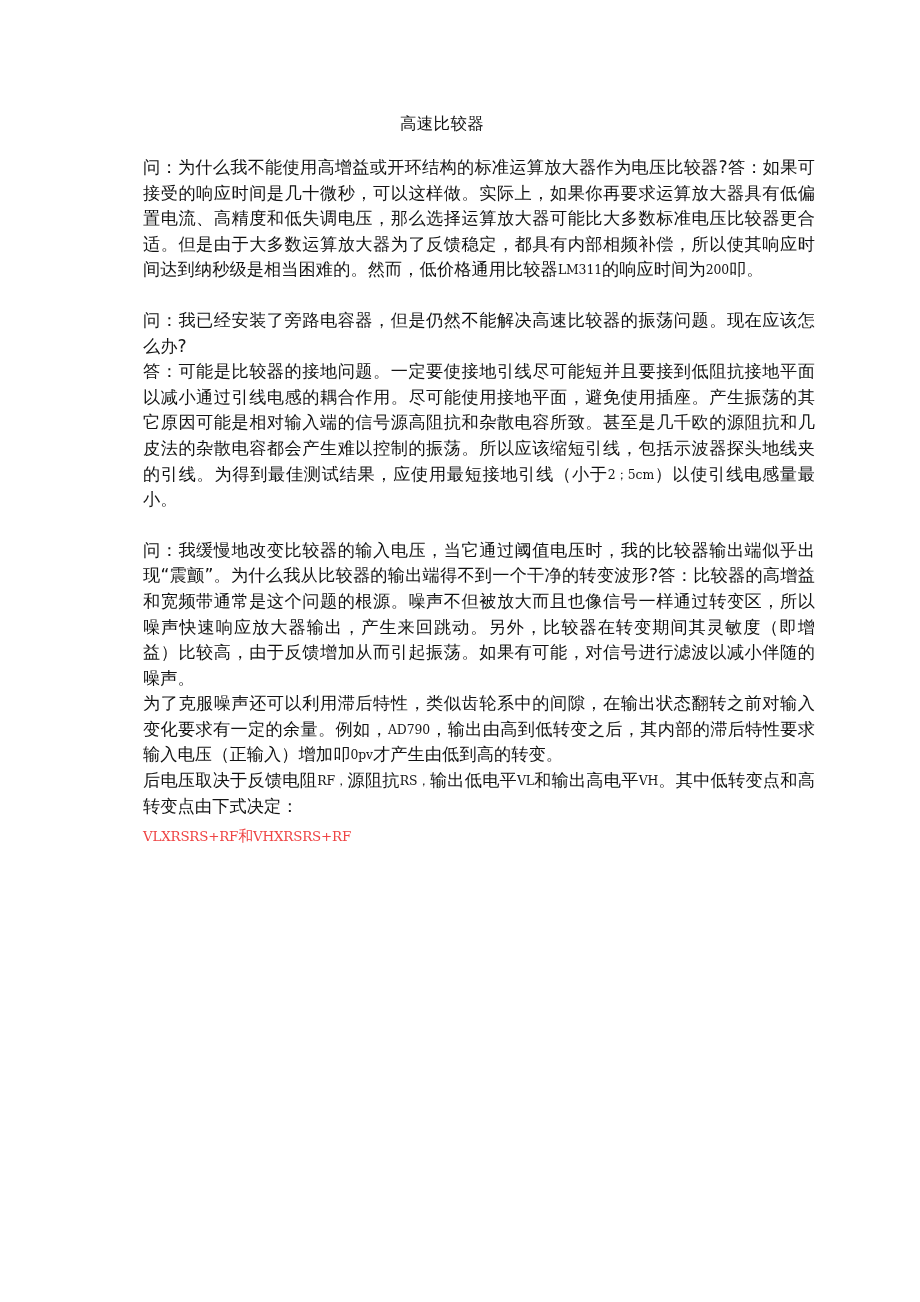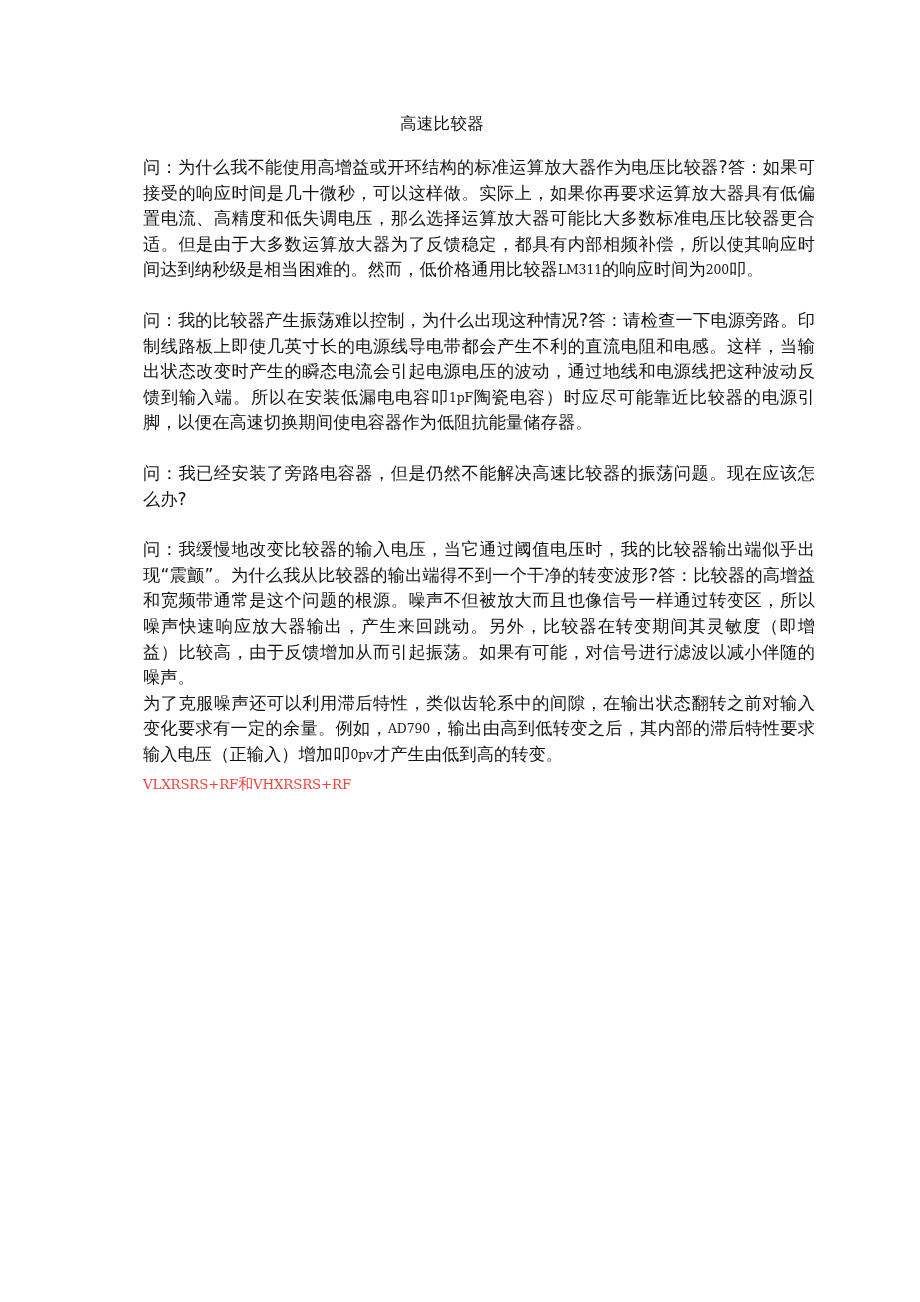--- a/index.html
+++ b/index.html
@@ -79,24 +79,25 @@
 </head>
 <body>
 
 <div class="page">
 
   <div class="doc-title">高速比较器</div>
 
   <div class="body-col">
     <div id="blocks-host">
         <p class="para tight"><span>问：为什么我不能使用高增益或开环结构的标准运算放大器作为电压比较器?答：如果可接受的响应时间是几十微秒，可以这样做。实际上，如果你再要求运算放大器具有低偏置电流、高精度和低失调电压，那么选择运算放大器可能比大多数标准电压比较器更合适。但是由于大多数运算放大器为了反馈稳定，都具有内部相频补偿，所以使其响应时间达到纳秒级是相当困难的。然而，低价格通用比较器</span><span class="sm">LM311</span><span>的响应时间为</span><span class="sm">200</span><span>叩。</span></p>
-        <p class="para gap"><span>问：我的比较器产生振荡难以控制，为什么出现这种情况?答：请检查一下电源旁路。印制线路板上即使几英寸长的电源线导电带都会产生不利的直流电阻和电感。这样，当输出状态改变时产生的瞬态电流会引起电源电压的波动，通过地线和电源线把这种波动反馈到输入端。所以在安装低漏电电容叩</span><span class="sm">1pF</span><span>陶瓷电容）时应尽可能靠近比较器的电源引脚，以便在高速切换期间使电容器作为低阻抗能量储存器。</span></p>
         <p class="para gap"><span>问：我已经安装了旁路电容器，但是仍然不能解决高速比较器的振荡问题。现在应该怎么办?</span></p>
+        <p class="para tight"><span>答：可能是比较器的接地问题。一定要使接地引线尽可能短并且要接到低阻抗接地平面以减小通过引线电感的耦合作用。尽可能使用接地平面，避免使用插座。产生振荡的其它原因可能是相对输入端的信号源高阻抗和杂散电容所致。甚至是几千欧的源阻抗和几皮法的杂散电容都会产生难以控制的振荡。所以应该缩短引线，包括示波器探头地线夹的引线。为得到最佳测试结果，应使用最短接地引线（小于</span><span class="sm">2；5cm</span><span>）以使引线电感量最小。</span></p>
         <p class="para gap"><span>问：我缓慢地改变比较器的输入电压，当它通过阈值电压时，我的比较器输出端似乎出现“震颤”。为什么我从比较器的输出端得不到一个干净的转变波形?答：比较器的高增益和宽频带通常是这个问题的根源。噪声不但被放大而且也像信号一样通过转变区，所以噪声快速响应放大器输出，产生来回跳动。另外，比较器在转变期间其灵敏度（即增益）比较高，由于反馈增加从而引起振荡。如果有可能，对信号进行滤波以减小伴随的噪声。</span></p>
         <p class="para tight"><span>为了克服噪声还可以利用滞后特性，类似齿轮系中的间隙，在输出状态翻转之前对输入变化要求有一定的余量。例如，</span><span class="sm">AD790</span><span>，输出由高到低转变之后，其内部的滞后特性要求输入电压（正输入）增加叩</span><span class="sm">0pv</span><span>才产生由低到高的转变。</span></p>
+        <p class="para tight"><span>后电压取决于反馈电阻</span><span class="sm">RF，</span><span>源阻抗</span><span class="sm">RS，</span><span>输出低电平</span><span class="sm">VL</span><span>和输出高电平</span><span class="sm">VH</span><span>。其中低转变点和高转变点由下式决定：</span></p>
       </div>
 
     <div class="formula">
       <span>VLXRSRS+RF</span><span class="cjk">和</span><span>VHXRSRS+RF</span>
     </div>
   </div>
 
 </div>
 
 </body></html>

